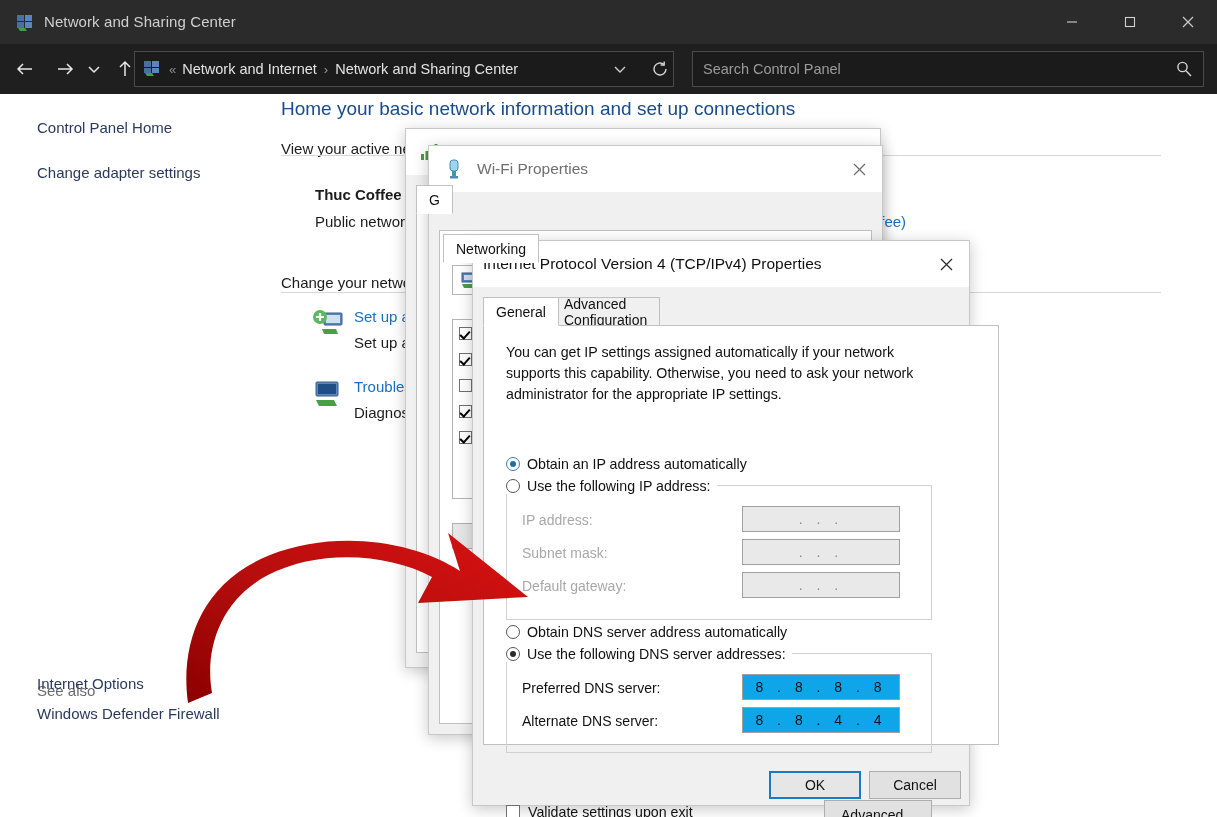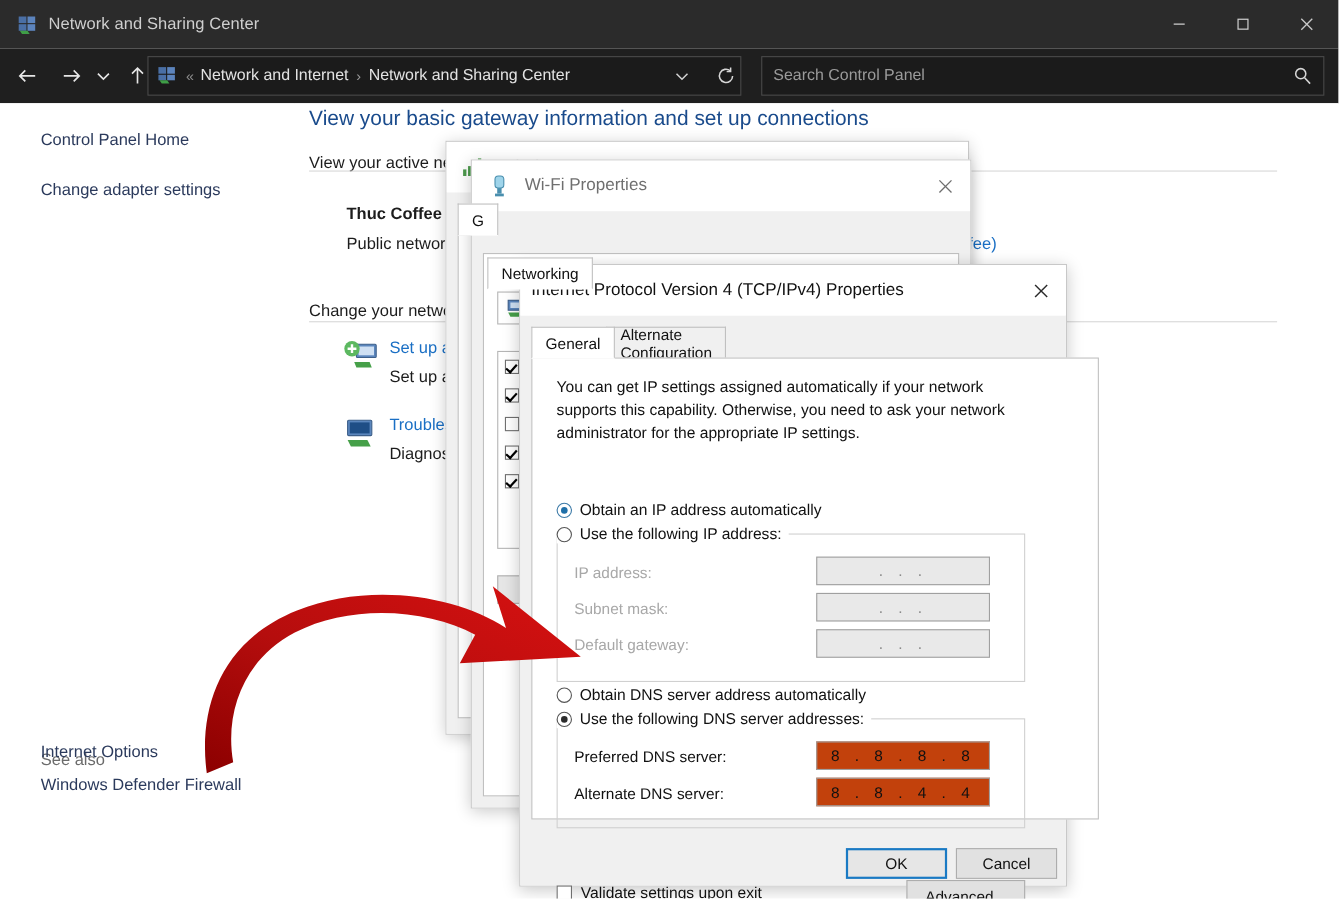--- a/index.html
+++ b/index.html
@@ -177,21 +177,21 @@
 
   .groupbox { position: absolute; border: 1px solid #d0d0d0; }
   .fieldlabel { position: absolute; font-size: 14px; }
   .fieldlabel.disabled { color: #a8a8a8; }
   .fieldlabel.enabled { color: #111; }
   .ipfield {
     position: absolute; height: 26px; border: 1px solid #a0a0a0; background: #e9e9e9;
     display: flex; align-items: center; justify-content: center;
     font-size: 14px; letter-spacing: 5px; color: #8a8a8a;
   }
-  .ipfield.active { background: #c2410c; color: #111; }
+  .ipfield.active { background: #0ea5e9; color: #111; }
 
   .chk-row { position: absolute; display: flex; align-items: center; font-size: 14.2px; color: #111; }
   .chk {
     width: 14px; height: 14px; border: 1px solid #6f6f6f; background: #fff; flex: 0 0 auto; margin-right: 8px;
   }
 
   .btn {
     position: absolute; display: flex; align-items: center; justify-content: center;
     border: 1px solid #adadad; background: #e1e1e1; font-size: 14px; color: #111;
   }
@@ -301,21 +301,21 @@
 
     <div class="sidebar">
       <div class="side-link sl-home">Control Panel Home</div>
       <div class="side-link sl-adapter">Change adapter settings</div>
       <div class="side-link sl-seealso">See also</div>
       <div class="side-link sl-firewall">Windows Defender Firewall</div>
       <div class="side-link sl-internet">Internet Options</div>
     </div>
 
     <div class="content">
-      <div class="h1">View your basic gateway information and set up connections</div>
+      <div class="h1">Home your basic network information and set up connections</div>
       <div class="sub1">View your active ne</div>
       <div class="hr hr1"></div>
       <div class="netname">Thuc Coffee</div>
       <div class="nettype">Public network</div>
       <div class="netright">offee)</div>
       <div class="sub2">Change your netwo</div>
       <div class="hr hr2"></div>
 
       <span class="task-ico" style="left:44px; top:215px;">
         <svg width="34" height="30" viewBox="0 0 34 30">
@@ -434,21 +434,21 @@
             <line x1="3" y1="3" x2="14" y2="14" stroke="#2b2b2b" stroke-width="1.3"></line>
             <line x1="14" y1="3" x2="3" y2="14" stroke="#2b2b2b" stroke-width="1.3"></line>
           </svg>
       </div>
     </div>
 
     <div class="dlg-body">
 
       <div class="tabstrip">
         <div class="tab active" style="left:0;">General</div>
-        <div class="tab" style="left:68px;">Alternate Configuration</div>
+        <div class="tab" style="left:68px;">Advanced Configuration</div>
       </div>
 
       <div class="tabpanel">
 
         <div class="intro">You can get IP settings assigned automatically if your network supports this capability. Otherwise, you need to ask your network administrator for the appropriate IP settings.</div>
 
         <div class="radio-row" style="left:22px; top:130px;">
           <span class="radio sel"></span>
           <span>Obtain an IP address automatically</span>
         </div>

